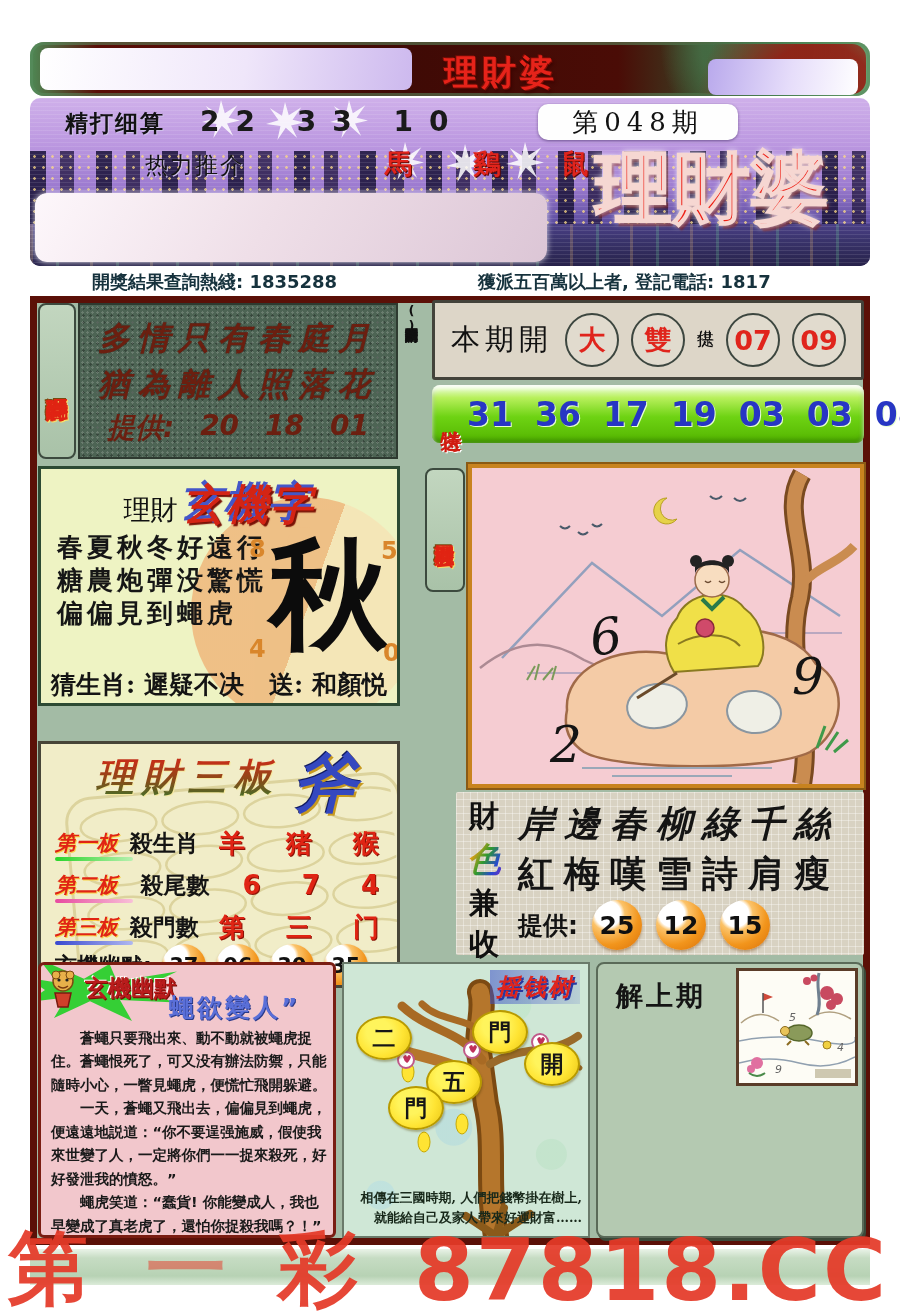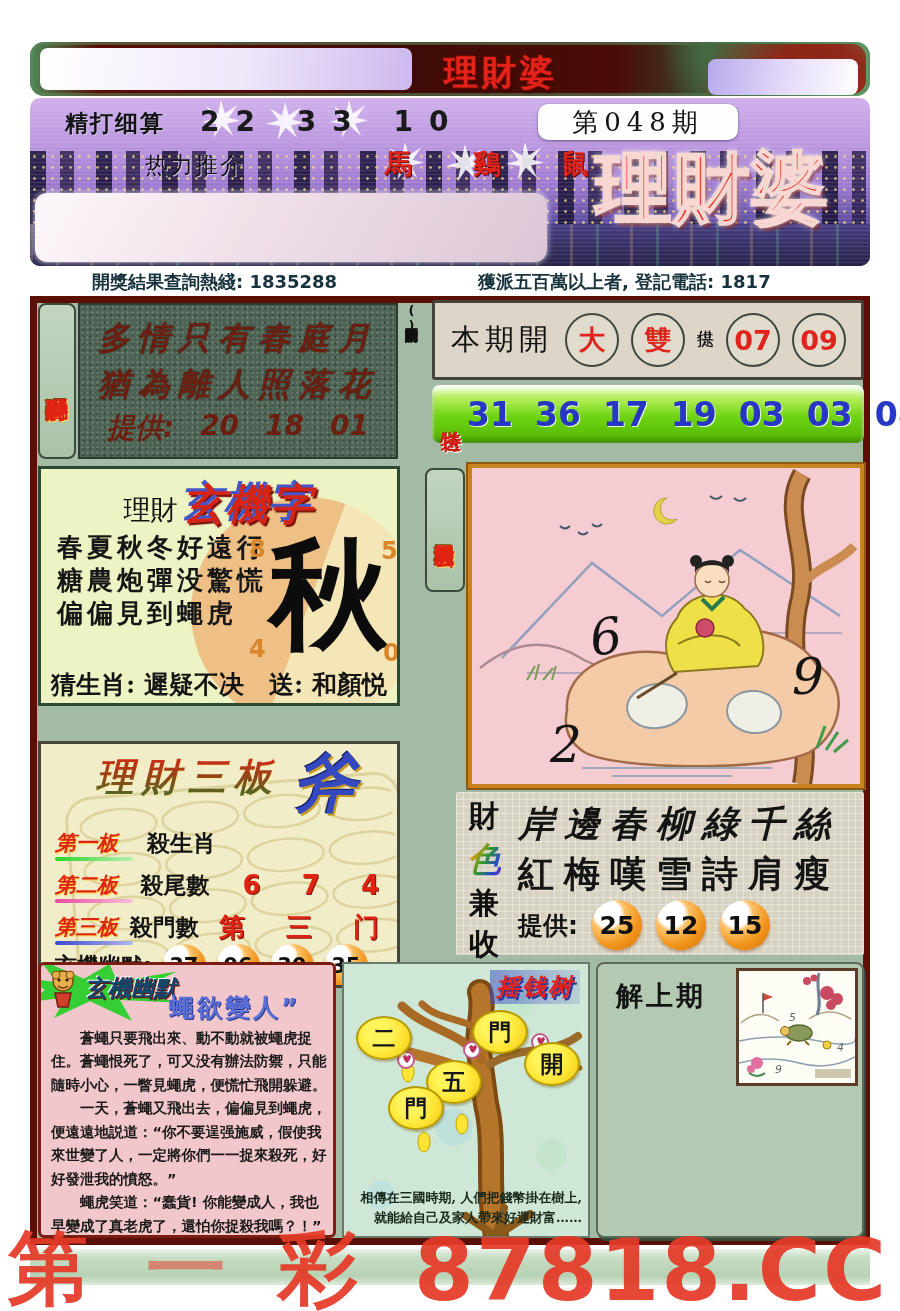--- a/index.html
+++ b/index.html
@@ -165,21 +165,21 @@
     letter-spacing:10px;white-space:nowrap;}
   .wealth-provide{left:62px;top:108px;display:flex;align-items:center;gap:14px;}
   .wealth-provide .plabel{font-size:25px;font-weight:bold;color:#131313;}
   .ball-lg{width:50px;height:50px;font-size:25px;}
 
   
   .humor-box{left:38px;top:962px;width:298px;height:276px;background:#f2c7cc;border:3px solid #7a1d12;
     border-radius:6px;box-sizing:border-box;overflow:hidden;}
   .humor-star{left:-14px;top:-6px;width:150px;height:62px;background:#35cf35;
     clip-path:polygon(0 30%,20% 38%,8% 0,38% 32%,55% 8%,60% 36%,100% 20%,72% 52%,100% 70%,62% 66%,70% 100%,42% 68%,18% 95%,26% 62%,0 70%,12% 50%);}
-  .humor-badge{left:44px;top:8px;font-size:23px;font-weight:bold;font-style:italic;color:#0c4a6e;
+  .humor-badge{left:44px;top:8px;font-size:23px;font-weight:bold;color:#b91c1c;
     text-shadow:1px 1px 0 #7a0e06,-1px -1px 0 #fff;}
   .humor-title{left:128px;top:26px;font-size:25px;font-weight:bold;color:#5a6fd8;
     text-shadow:1px 1px 0 #2a3a8a;letter-spacing:3px;}
   .humor-text{left:10px;top:62px;width:276px;font-size:14.5px;line-height:1.62;color:#1a1a1a;font-weight:bold;}
   .humor-text p{margin:0;text-indent:2em;}
 
   
   .tree-box{left:342px;top:962px;width:248px;height:276px;border:2px solid #6a7a6a;box-sizing:border-box;
     background-color:#cfe7d6;
     background-image:radial-gradient(circle at 20% 30%,rgba(180,220,235,.5) 0 14px,transparent 15px),
@@ -364,20 +364,21 @@
             <ellipse cx="214" cy="160" rx="38" ry="16"></ellipse>
             <ellipse cx="296" cy="160" rx="38" ry="16"></ellipse>
         </g>
       </svg>
     </div>
     <div class="abs boards-title">理財三板</div>
     <div class="abs boards-axe">斧</div>
     <div class="abs board-row" style="top:84px;">
       <span class="board-tag"><span>第一板</span><i class="u1"></i></span>
       <span class="board-label">殺生肖</span>
+      <span class="board-value">羊 猪 猴</span>
     </div>
     <div class="abs board-row" style="top:126px;">
       <span class="board-tag"><span>第二板</span><i class="u2"></i></span>
       <span class="board-label">殺尾數</span>
       <span class="board-value">6 7 4</span>
     </div>
     <div class="abs board-row" style="top:168px;">
       <span class="board-tag"><span>第三板</span><i class="u3"></i></span>
       <span class="board-label">殺門數</span>
       <span class="board-value">第 三 门</span>

